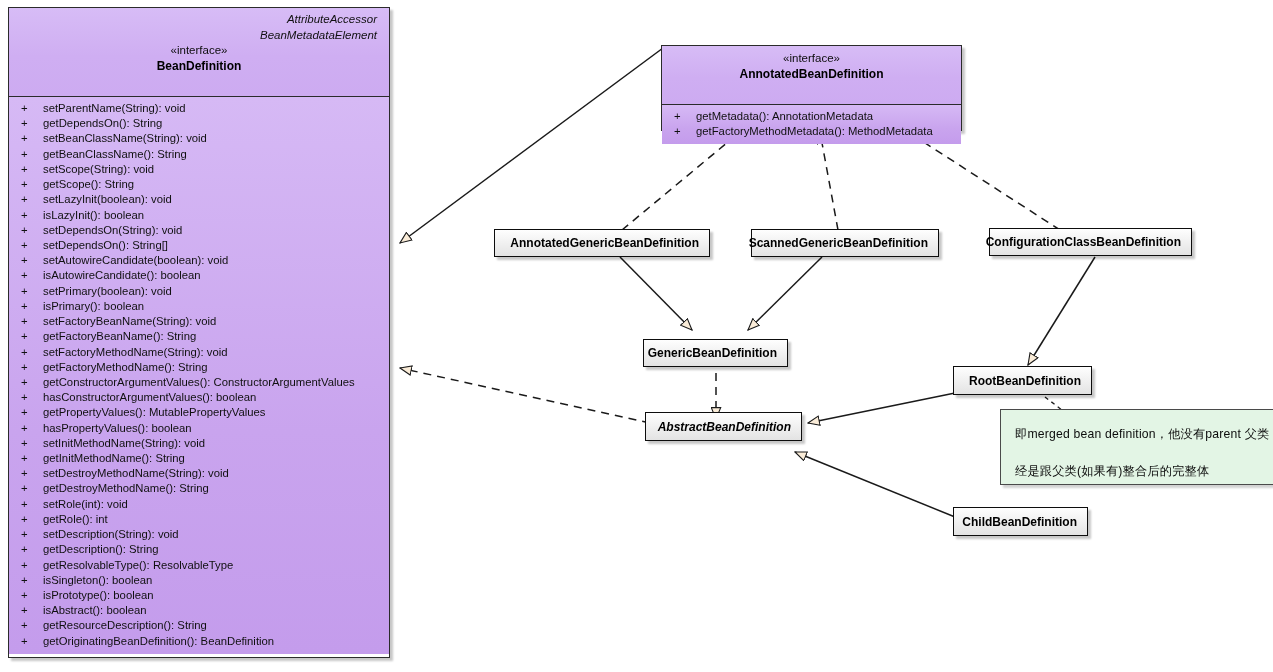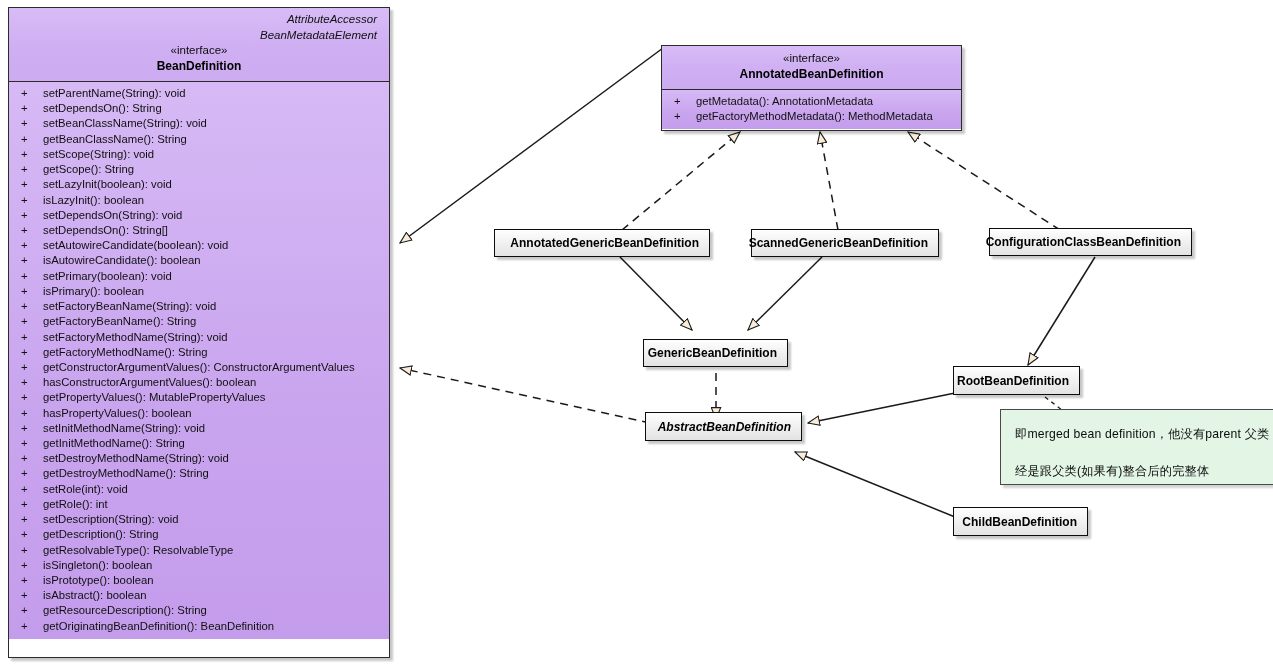--- a/index.html
+++ b/index.html
@@ -32,21 +32,21 @@
     box-shadow: 3px 3px 2px rgba(0,0,0,0.22);
     background: #ffffff;
   }
 
   
   .iface {
     border-color: #2b2b2b;
   }
   .iface .hdr {
     background: linear-gradient(to bottom, #d7bcf6 0%, #cfaef2 55%, #cdabf1 100%);
-    padding: 5px 8px 7px 8px;
+    padding: 5px 8px 22px 8px;
     text-align: center;
   }
   .iface .hdr.with-supers { padding-top: 4px; }
   .iface .compartment {
     border-top: 1.5px solid #2b2b2b;
     background: linear-gradient(to bottom, #d6b9f5 0%, #c9a4ee 60%, #c49cec 100%);
     padding: 4px 0 5px 0;
   }
 
   .supers {
@@ -184,21 +184,21 @@
 
   <div class="uml-box iface" style="left:8px; top:7px; width:382px; height:651px;">
     <div class="hdr with-supers">
       <div class="supers">AttributeAccessor</div>
       <div class="supers">BeanMetadataElement</div>
       <div class="stereotype">«interface»</div>
       <div class="cls-name">BeanDefinition</div>
     </div>
     <div class="compartment" id="bd-members">
         <span class="member"><span class="vis">+</span><span>setParentName(String): void</span></span>
-        <span class="member"><span class="vis">+</span><span>setDependsOn(): String</span></span>
+        <span class="member"><span class="vis">+</span><span>getDependsOn(): String</span></span>
         <span class="member"><span class="vis">+</span><span>setBeanClassName(String): void</span></span>
         <span class="member"><span class="vis">+</span><span>getBeanClassName(): String</span></span>
         <span class="member"><span class="vis">+</span><span>setScope(String): void</span></span>
         <span class="member"><span class="vis">+</span><span>getScope(): String</span></span>
         <span class="member"><span class="vis">+</span><span>setLazyInit(boolean): void</span></span>
         <span class="member"><span class="vis">+</span><span>isLazyInit(): boolean</span></span>
         <span class="member"><span class="vis">+</span><span>setDependsOn(String): void</span></span>
         <span class="member"><span class="vis">+</span><span>setDependsOn(): String[]</span></span>
         <span class="member"><span class="vis">+</span><span>setAutowireCandidate(boolean): void</span></span>
         <span class="member"><span class="vis">+</span><span>isAutowireCandidate(): boolean</span></span>
@@ -253,21 +253,21 @@
   </div>
 
   <div class="uml-box plain" style="left:643px; top:331px; width:145px; height:28px;margin-top:8px;">
     <span class="label">GenericBeanDefinition</span>
   </div>
 
   <div class="uml-box plain abstract" style="left:645px; top:412px; width:157px; height:29px;">
     <span class="label">AbstractBeanDefinition</span>
   </div>
 
-  <div class="uml-box plain" style="left:953px; top:366px; width:127px; height:29px;">
+  <div class="uml-box plain" style="left:953px; top:366px; width:139px; height:29px;">
     <span class="label">RootBeanDefinition</span>
   </div>
 
   <div class="uml-box plain" style="left:953px; top:507px; width:135px; height:29px;">
     <span class="label">ChildBeanDefinition</span>
   </div>
 
   <div class="note" style="left:1000px; top:409px; width:316px; height:76px;">
     <div class="fold"></div>
     <svg class="fold-line" viewBox="0 0 16 16">

